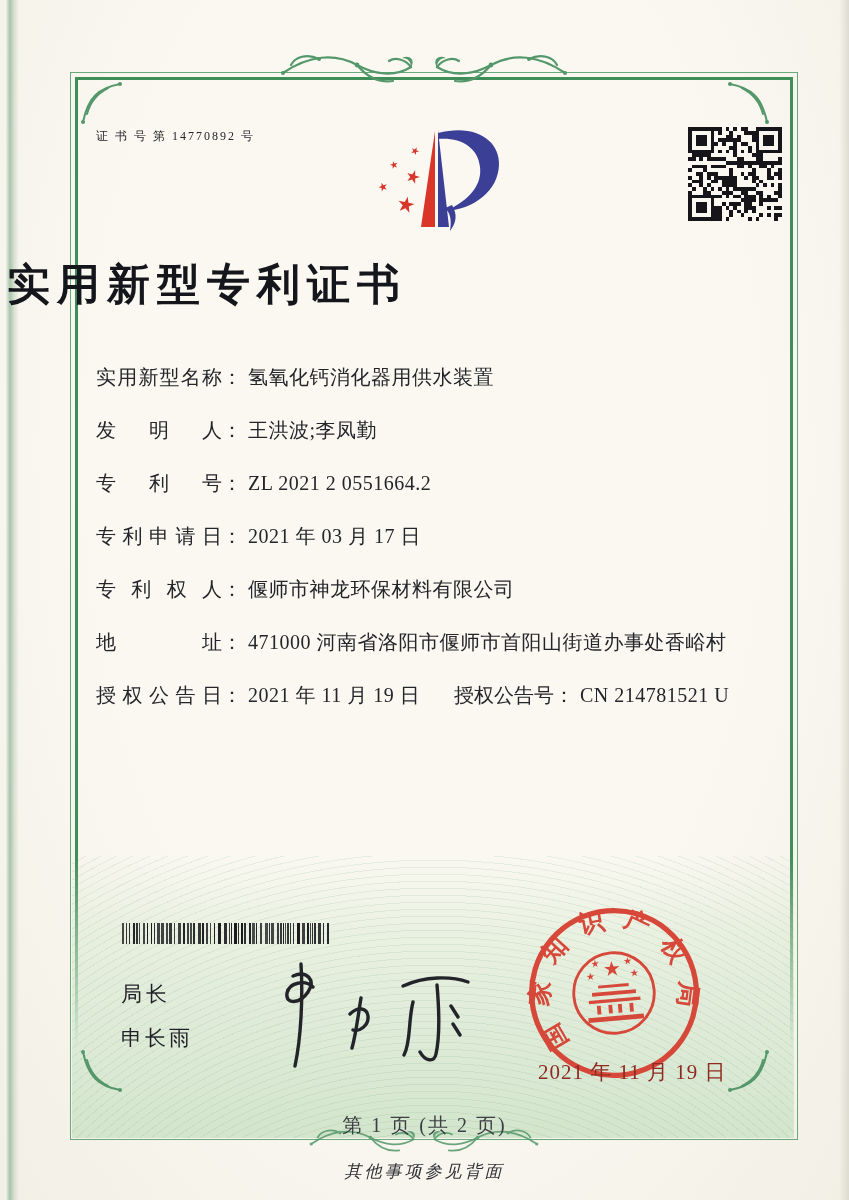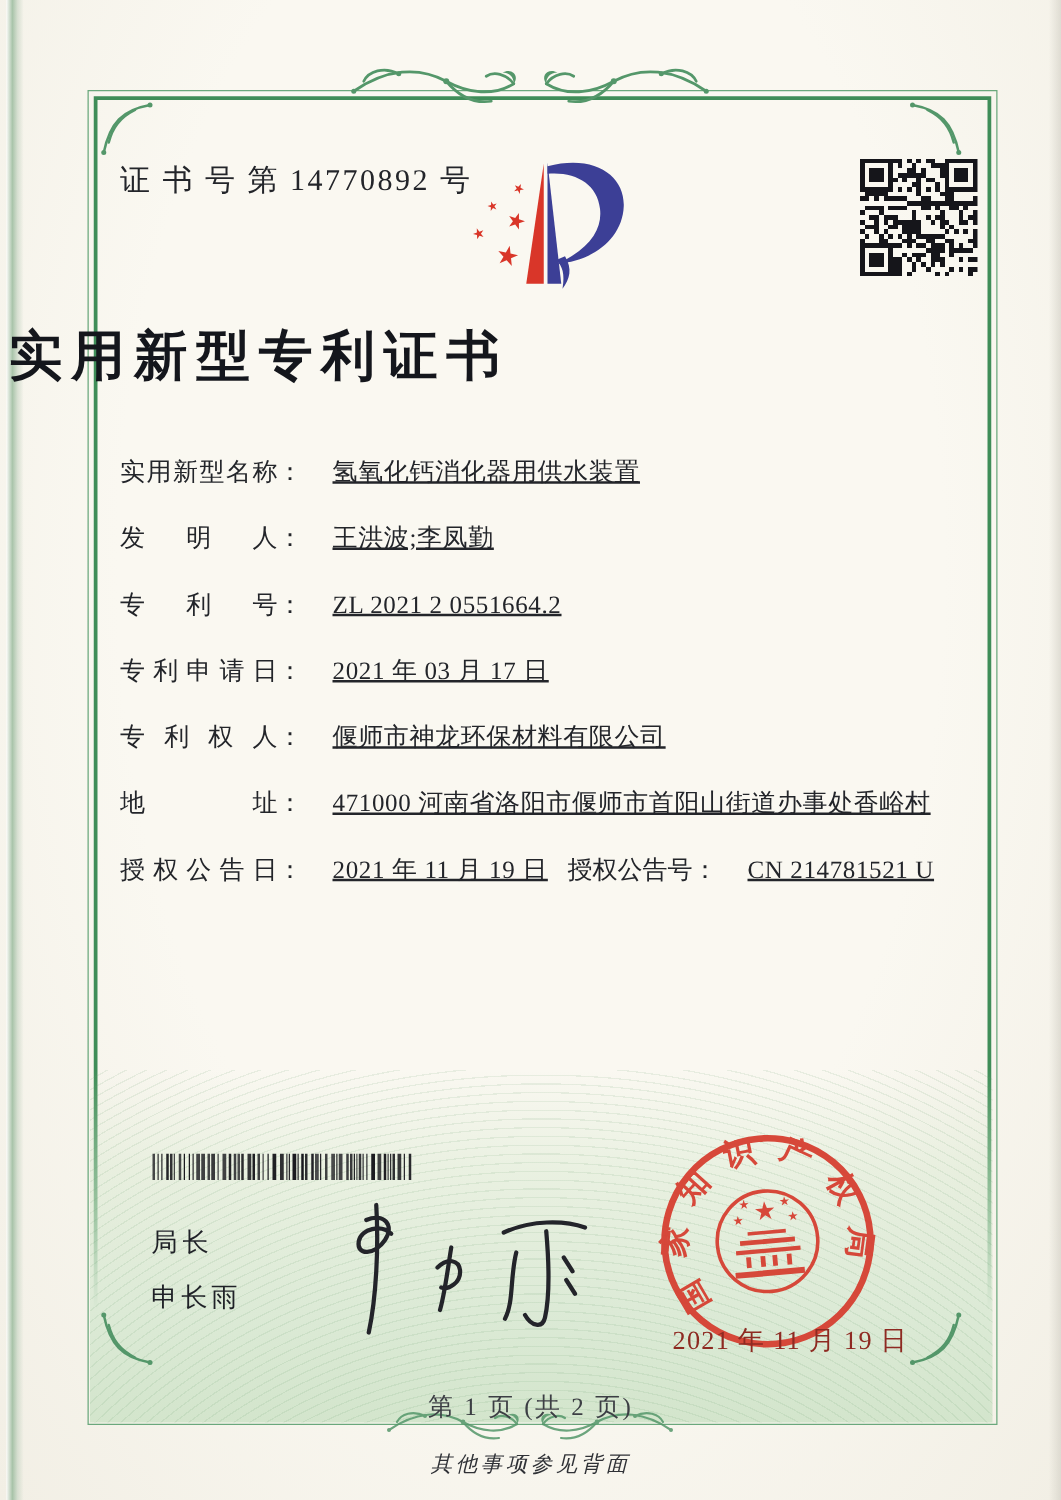--- a/index.html
+++ b/index.html
@@ -12,29 +12,29 @@
   .edge-right{position:absolute;right:0;top:0;width:10px;height:100%;
     background:linear-gradient(270deg,#cfccc2,rgba(255,255,255,0));opacity:.6;}
   
   .frame{position:absolute;left:70px;top:72px;width:726px;height:1066px;border:1.5px solid #6aa87c;}
   .frame-in{position:absolute;inset:4px;border:3px solid #3f8d58;}
   
   .green-band{position:absolute;left:72px;top:856px;width:722px;height:282px;
     background:
       repeating-radial-gradient(circle at 50% 230%, rgba(100,155,105,.12) 0 1px, rgba(0,0,0,0) 1px 7px),
       linear-gradient(180deg, rgba(220,235,214,0) 0%, rgba(214,232,206,.45) 28%, #dcead6 68%, #d3e5cc 100%);}
-  .cert-no{position:absolute;left:96px;top:128px;font-size:24px;letter-spacing:2px;color:#23252a;}
+  .cert-no{position:absolute;left:96px;top:128px;font-size:12px;letter-spacing:2px;color:#23252a;}
   .logo{position:absolute;left:368px;top:122px;width:140px;height:112px;}
   .qr{position:absolute;left:688px;top:127px;width:94px;height:94px;}
   .title{position:absolute;left:0;top:256px;width:100%;text-align:left;
     font-size:43px;font-weight:bold;letter-spacing:7px;text-indent:7px;color:#14161c;}
   .fields{position:absolute;left:96px;top:364px;width:668px;font-size:20px;color:#23252a;}
   .frow{position:relative;height:53px;}
   .flabel{display:inline-block;width:126px;text-align:justify;text-align-last:justify;vertical-align:top;}
-  .fvalue{margin-left:24px;letter-spacing:.5px;text-decoration:underline;}
+  .fvalue{margin-left:6px;letter-spacing:.5px;}
   .grant2{position:absolute;left:358px;top:0;}
   .legal{position:absolute;left:96px;top:712px;width:670px;font-size:19px;line-height:27.5px;
     color:#26282e;font-style:italic;}
   .legal p{margin:0;text-indent:2em;}
   .barcode{position:absolute;left:122px;top:923px;width:214px;height:21px;}
   .barcode i{position:absolute;top:0;height:100%;background:#17171c;display:block;}
   .signer-title{position:absolute;left:121px;top:980px;font-size:21px;letter-spacing:4px;color:#1f2127;}
   .signer-name{position:absolute;left:121px;top:1024px;font-size:21px;letter-spacing:3px;color:#1f2127;}
   .sig{position:absolute;left:255px;top:958px;}
   .seal{position:absolute;left:523px;top:902px;width:182px;height:182px;transform:rotate(-5deg);opacity:.93;}

